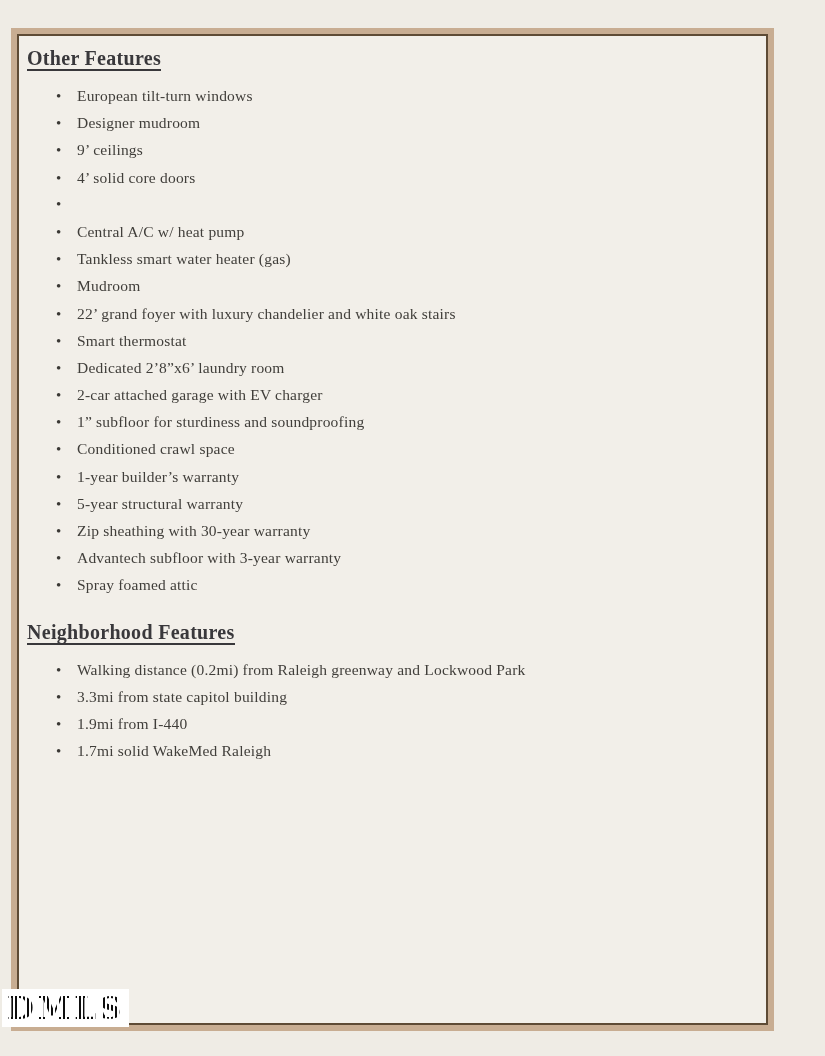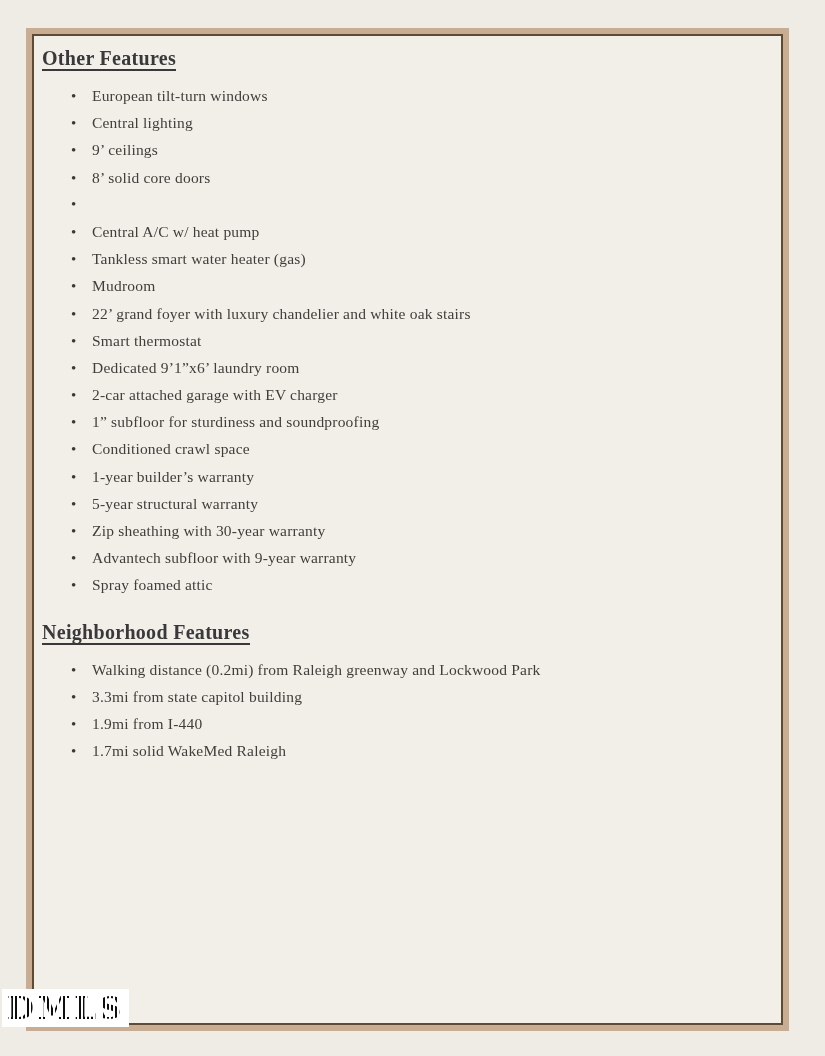--- a/index.html
+++ b/index.html
@@ -6,21 +6,21 @@
   body {
     width: 825px; height: 1056px;
     background: #efece5;
     font-family: "Liberation Serif", "DejaVu Serif", serif;
     position: relative;
     overflow: hidden;
   }
   .page { position: absolute; inset: 0; }
   .frame {
     position: absolute;
-    left: 26px; top: 28px;
+    left: 11px; top: 28px;
     width: 763px; height: 1003px;
     border: 6px solid #c8ad92;
     box-sizing: border-box;
     box-shadow: 0 0 0 1px #d8c4ae inset;
   }
   .frame-inner {
     width: 100%; height: 100%;
     box-sizing: border-box;
     border: 2px solid #5e4b35;
     background: #f2efe9;
@@ -90,29 +90,29 @@
       <div class="sec-heading-row">
         <h2 class="sec-heading">Other Features</h2>
       </div>
       <ul class="feature-list">
         <li>
             <span class="b">•</span>
             <span>European tilt-turn windows</span>
           </li>
         <li>
             <span class="b">•</span>
-            <span>Central lighting</span>
+            <span>Designer mudroom</span>
           </li>
         <li>
             <span class="b">•</span>
             <span>9’ ceilings</span>
           </li>
         <li>
             <span class="b">•</span>
-            <span>8’ solid core doors</span>
+            <span>4’ solid core doors</span>
           </li>
         <li>
             <span class="b">•</span>
           </li>
         <li>
             <span class="b">•</span>
             <span>Central A/C w/ heat pump</span>
           </li>
         <li>
             <span class="b">•</span>
@@ -125,21 +125,21 @@
         <li>
             <span class="b">•</span>
             <span>22’ grand foyer with luxury chandelier and white oak stairs</span>
           </li>
         <li>
             <span class="b">•</span>
             <span>Smart thermostat</span>
           </li>
         <li>
             <span class="b">•</span>
-            <span>Dedicated 9’1”x6’ laundry room</span>
+            <span>Dedicated 2’8”x6’ laundry room</span>
           </li>
         <li>
             <span class="b">•</span>
             <span>2-car attached garage with EV charger</span>
           </li>
         <li>
             <span class="b">•</span>
             <span>1” subfloor for sturdiness and soundproofing</span>
           </li>
         <li>
@@ -153,21 +153,21 @@
         <li>
             <span class="b">•</span>
             <span>5-year structural warranty</span>
           </li>
         <li>
             <span class="b">•</span>
             <span>Zip sheathing with 30-year warranty</span>
           </li>
         <li>
             <span class="b">•</span>
-            <span>Advantech subfloor with 9-year warranty</span>
+            <span>Advantech subfloor with 3-year warranty</span>
           </li>
         <li>
             <span class="b">•</span>
             <span>Spray foamed attic</span>
           </li>
       </ul>
 
       <div class="sec-heading-row sec2">
         <h2 class="sec-heading">Neighborhood Features</h2>
       </div>

